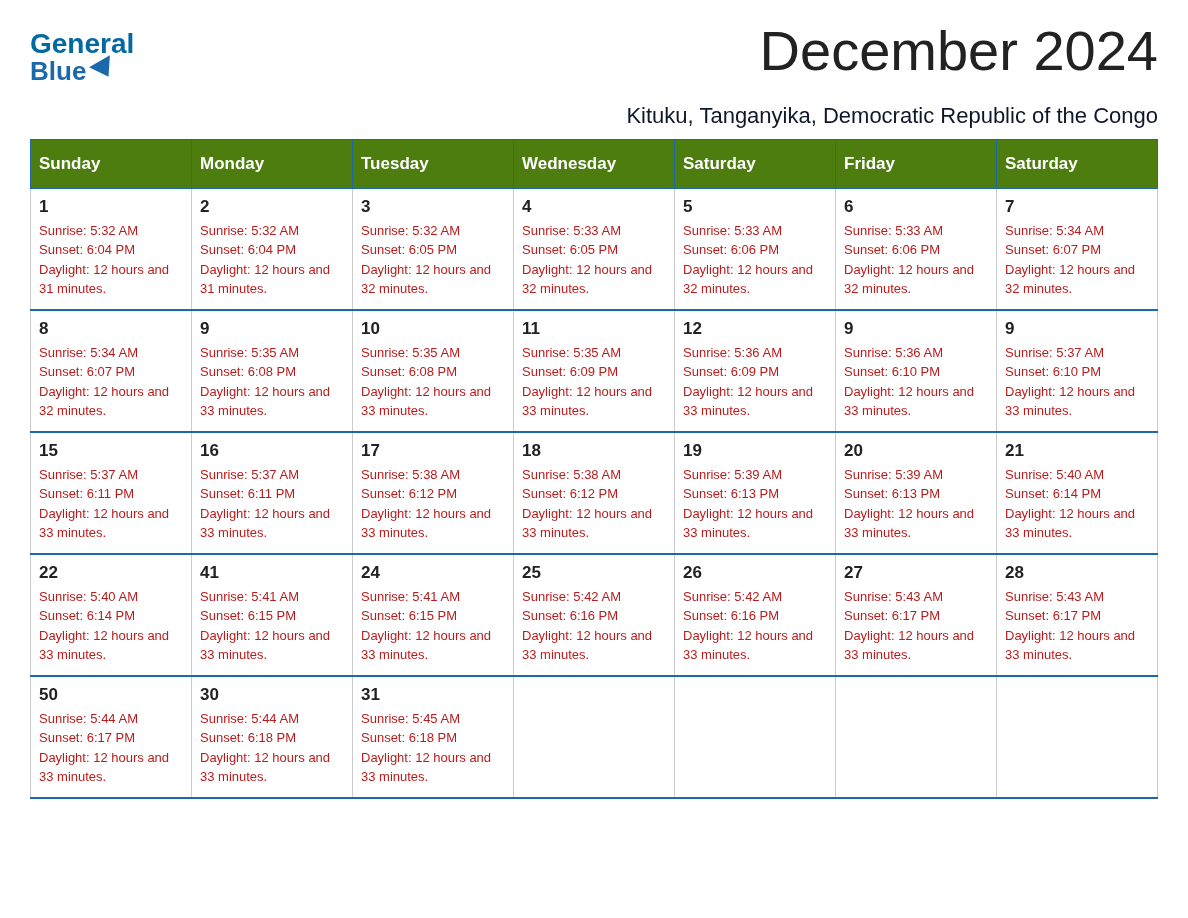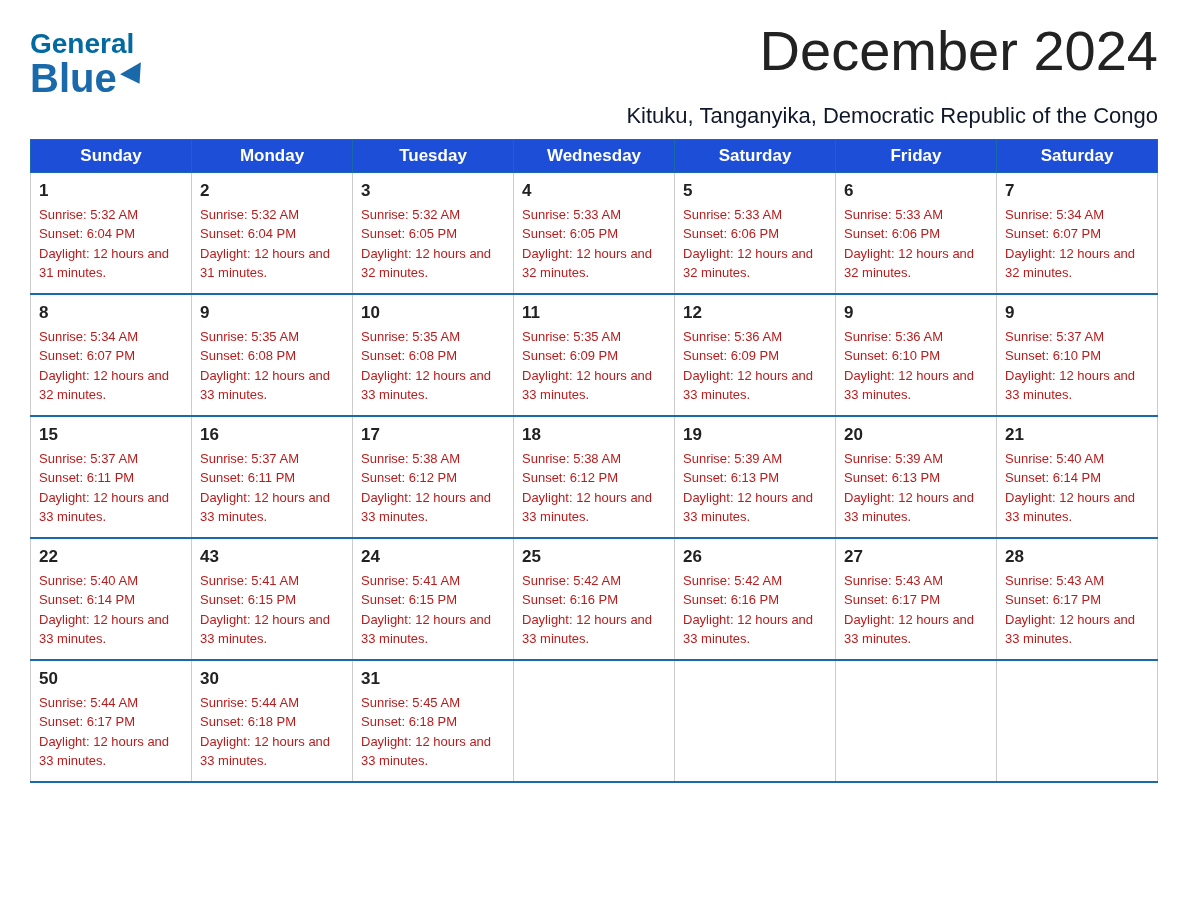--- a/index.html
+++ b/index.html
@@ -22,21 +22,21 @@
       align-items: flex-start;
       padding-top: 10px;
     }
     .logo-general {
       font-size: 28px;
       font-weight: bold;
       color: #0369a1;
       line-height: 1;
     }
     .logo-blue {
-      font-size: 40px;
+      font-size: 26px;
       font-weight: bold;
       color: #1a6aab;
       line-height: 1;
       display: flex;
       align-items: center;
       gap: 4px;
     }
     .logo-triangle {
       width: 0;
       height: 0;
@@ -60,26 +60,26 @@
       font-size: 22px;
       color: #0f172a;
       margin-top: 21px;
     }
     .calendar-table {
       width: 100%;
       border-collapse: collapse;
       margin-top: 10px;
     }
     .calendar-table thead th {
-      background-color: #1d4ed8;
+      background-color: #4d7c0f;
       color: #fff;
       font-size: 17px;
       font-weight: bold;
-      padding: 6px 8px;
-      text-align: center;
+      padding: 14px 8px;
+      text-align: left;
       border: 1px solid #1a6aab;
     }
     .calendar-table tbody td {
       vertical-align: top;
       padding: 8px 8px 10px 8px;
       border: 1px solid #ccc;
       font-size: 13.5px;
       color: #333;
       min-height: 100px;
       width: 14.28%;
@@ -221,21 +221,21 @@
         <div class="day-number">21</div>
         <div class="day-info">Sunrise: 5:40 AM<br>Sunset: 6:14 PM<br>Daylight: 12 hours and 33 minutes.</div>
       </td>
       </tr>
       <tr>
         <td>
         <div class="day-number">22</div>
         <div class="day-info">Sunrise: 5:40 AM<br>Sunset: 6:14 PM<br>Daylight: 12 hours and 33 minutes.</div>
       </td>
         <td>
-        <div class="day-number">43</div>
+        <div class="day-number">41</div>
         <div class="day-info">Sunrise: 5:41 AM<br>Sunset: 6:15 PM<br>Daylight: 12 hours and 33 minutes.</div>
       </td>
         <td>
         <div class="day-number">24</div>
         <div class="day-info">Sunrise: 5:41 AM<br>Sunset: 6:15 PM<br>Daylight: 12 hours and 33 minutes.</div>
       </td>
         <td>
         <div class="day-number">25</div>
         <div class="day-info">Sunrise: 5:42 AM<br>Sunset: 6:16 PM<br>Daylight: 12 hours and 33 minutes.</div>
       </td>

